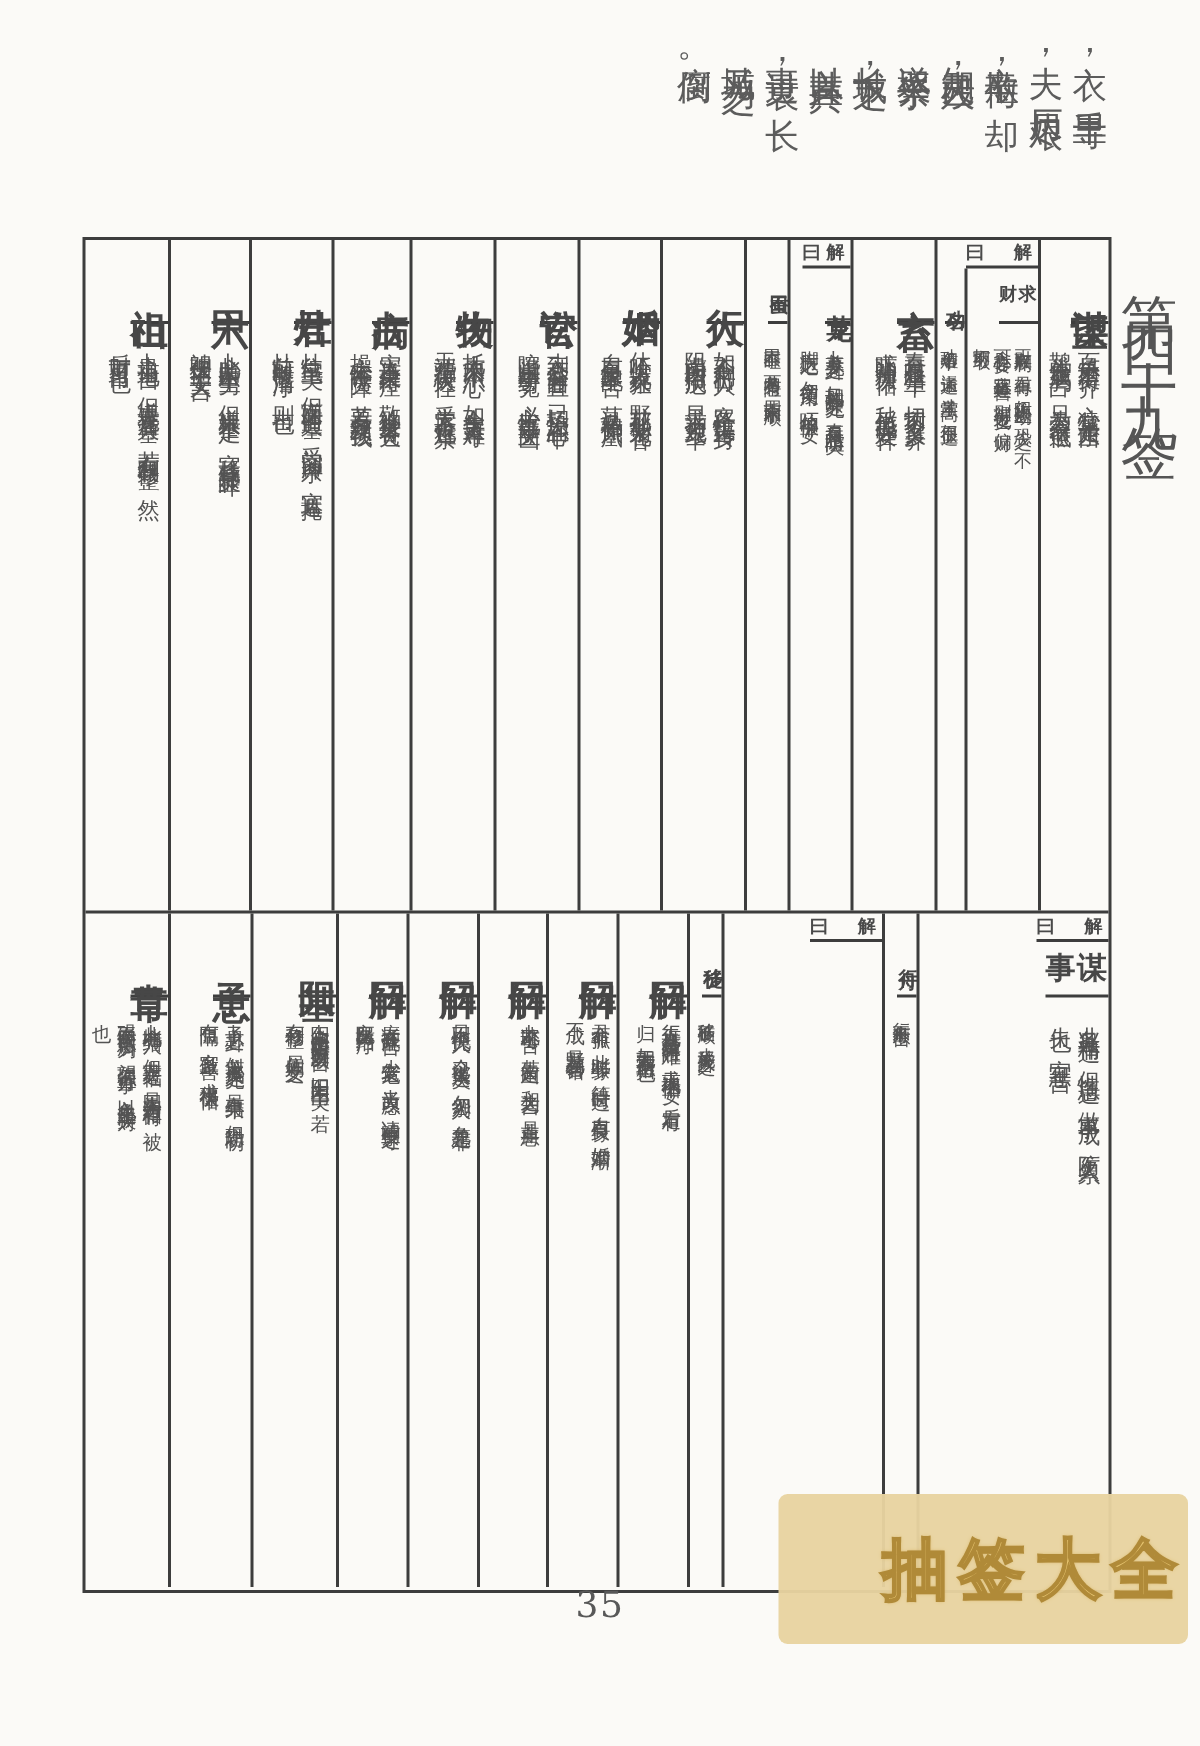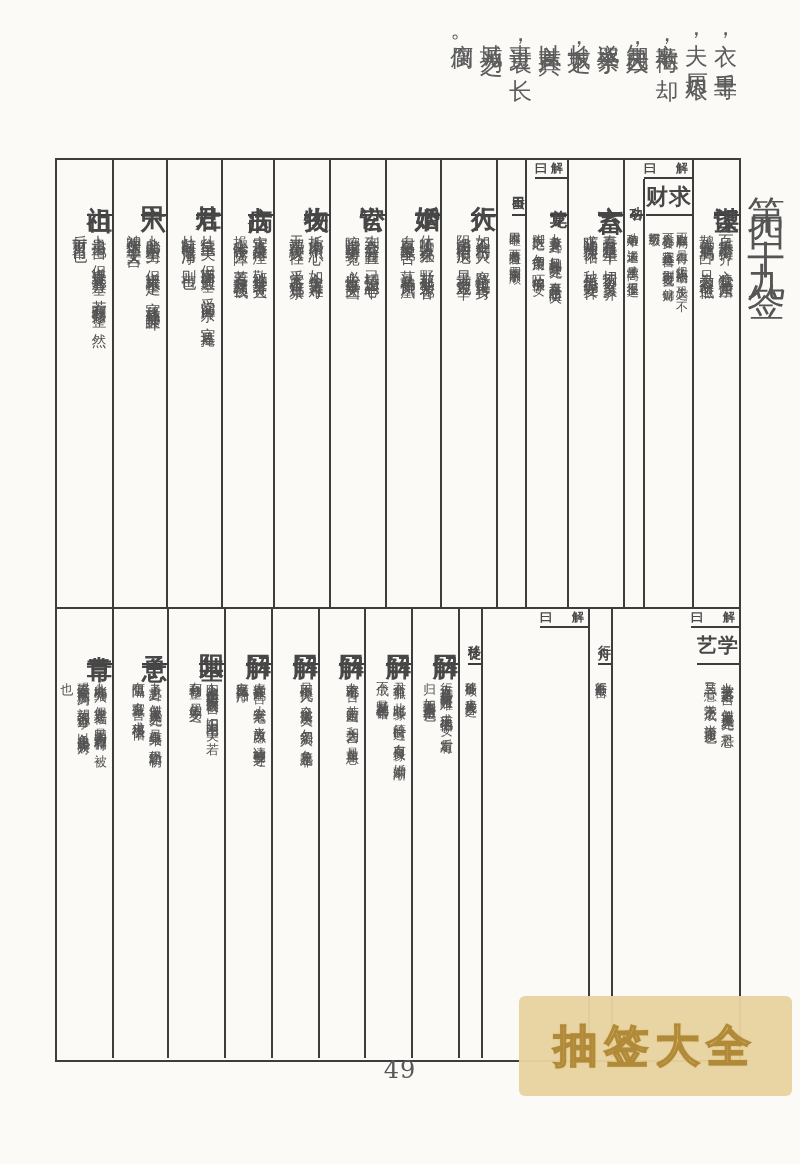--- a/index.html
+++ b/index.html
@@ -59,21 +59,21 @@
     overflow:hidden;box-sizing:border-box;color:#535353;
   }
   .tb p{margin:0 2px;line-height:1.15;}
   .tb.small{font-size:13px;letter-spacing:1.5px;}
   .tb.tiny{font-size:12px;letter-spacing:1px;}
   .tb.tiny p{margin:0 1px;line-height:1.06;}
   
   .watermark{
     position:absolute;left:519px;top:996px;width:273px;height:100px;
     background:rgba(232,211,160,0.96);border-radius:6px;z-index:5;
-    display:flex;align-items:center;justify-content:center;
+    display:flex;align-items:center;justify-content:flex-end;
   }
   .watermark span{
     font-size:44px;font-weight:bold;letter-spacing:7px;color:#e6c470;
     -webkit-text-stroke:1.5px #b08a38;
     text-shadow:0 0 1px #9c7a30,0 0 3px #d8b562;
     white-space:nowrap;
   }
   .pageno{
     position:absolute;left:0;top:1056px;width:800px;text-align:center;
     font-size:24px;color:#585858;letter-spacing:1px;
@@ -219,21 +219,21 @@
           <div class="col" style="flex:0 0 24px">
             <div class="th short">
                 <span class="vh xs">功名</span>
               </div>
             <div class="tb tiny">
                 <p>功名难中　运未通　才学虽高　但不显达</p>
               </div>
           </div>
           <div class="col" style="flex:1">
             <div class="th short">
-                <span class="hh" style="font-size:22px">财求</span>
+                <span class="hh" style="font-size:12px">财求</span>
               </div>
             <div class="tb tiny">
                 <p>正财库取利　虽有得　但防小人盗劫　恐失之　不</p>
                 <p>可贪心妄作　宜从正道经营　则得之可安也　偏财</p>
                 <p>切不可取</p>
               </div>
           </div>
         </div>
       </div>
 
@@ -350,34 +350,34 @@
             <span class="vh xs">行舟</span>
           </div>
         <div class="tb tiny">
             <p>行舟不顺不吉</p>
           </div>
       </div>
 
       <div class="grp" style="flex:1">
         <div class="gt">曰　解</div>
         <div class="gc">
-          <div class="col" style="flex:0 0 60px">
+          <div class="col" style="flex:1">
             <div class="th short">
-                <span class="hh">艺学</span>
-              </div>
-            <div class="tb small">
-                <p>卜学技艺之卦不吉　似花木遭风之兆　君恐</p>
-                <p>马三心二意　学之不成　半途而废也</p>
+                <span class="hh">事谋</span>
+              </div>
+            <div class="tb">
+                <p>业务虽精通　但性急迫　做事不成　防歹人累</p>
+                <p>失也　宜守忍吉</p>
               </div>
           </div>
         </div>
       </div>
 
     </div>
   </div>
 
   <div class="watermark">
     <span>抽签大全</span>
   </div>
 
-  <div class="pageno">49</div>
+  <div class="pageno">35</div>
 
 </div>
 
 </body></html>

